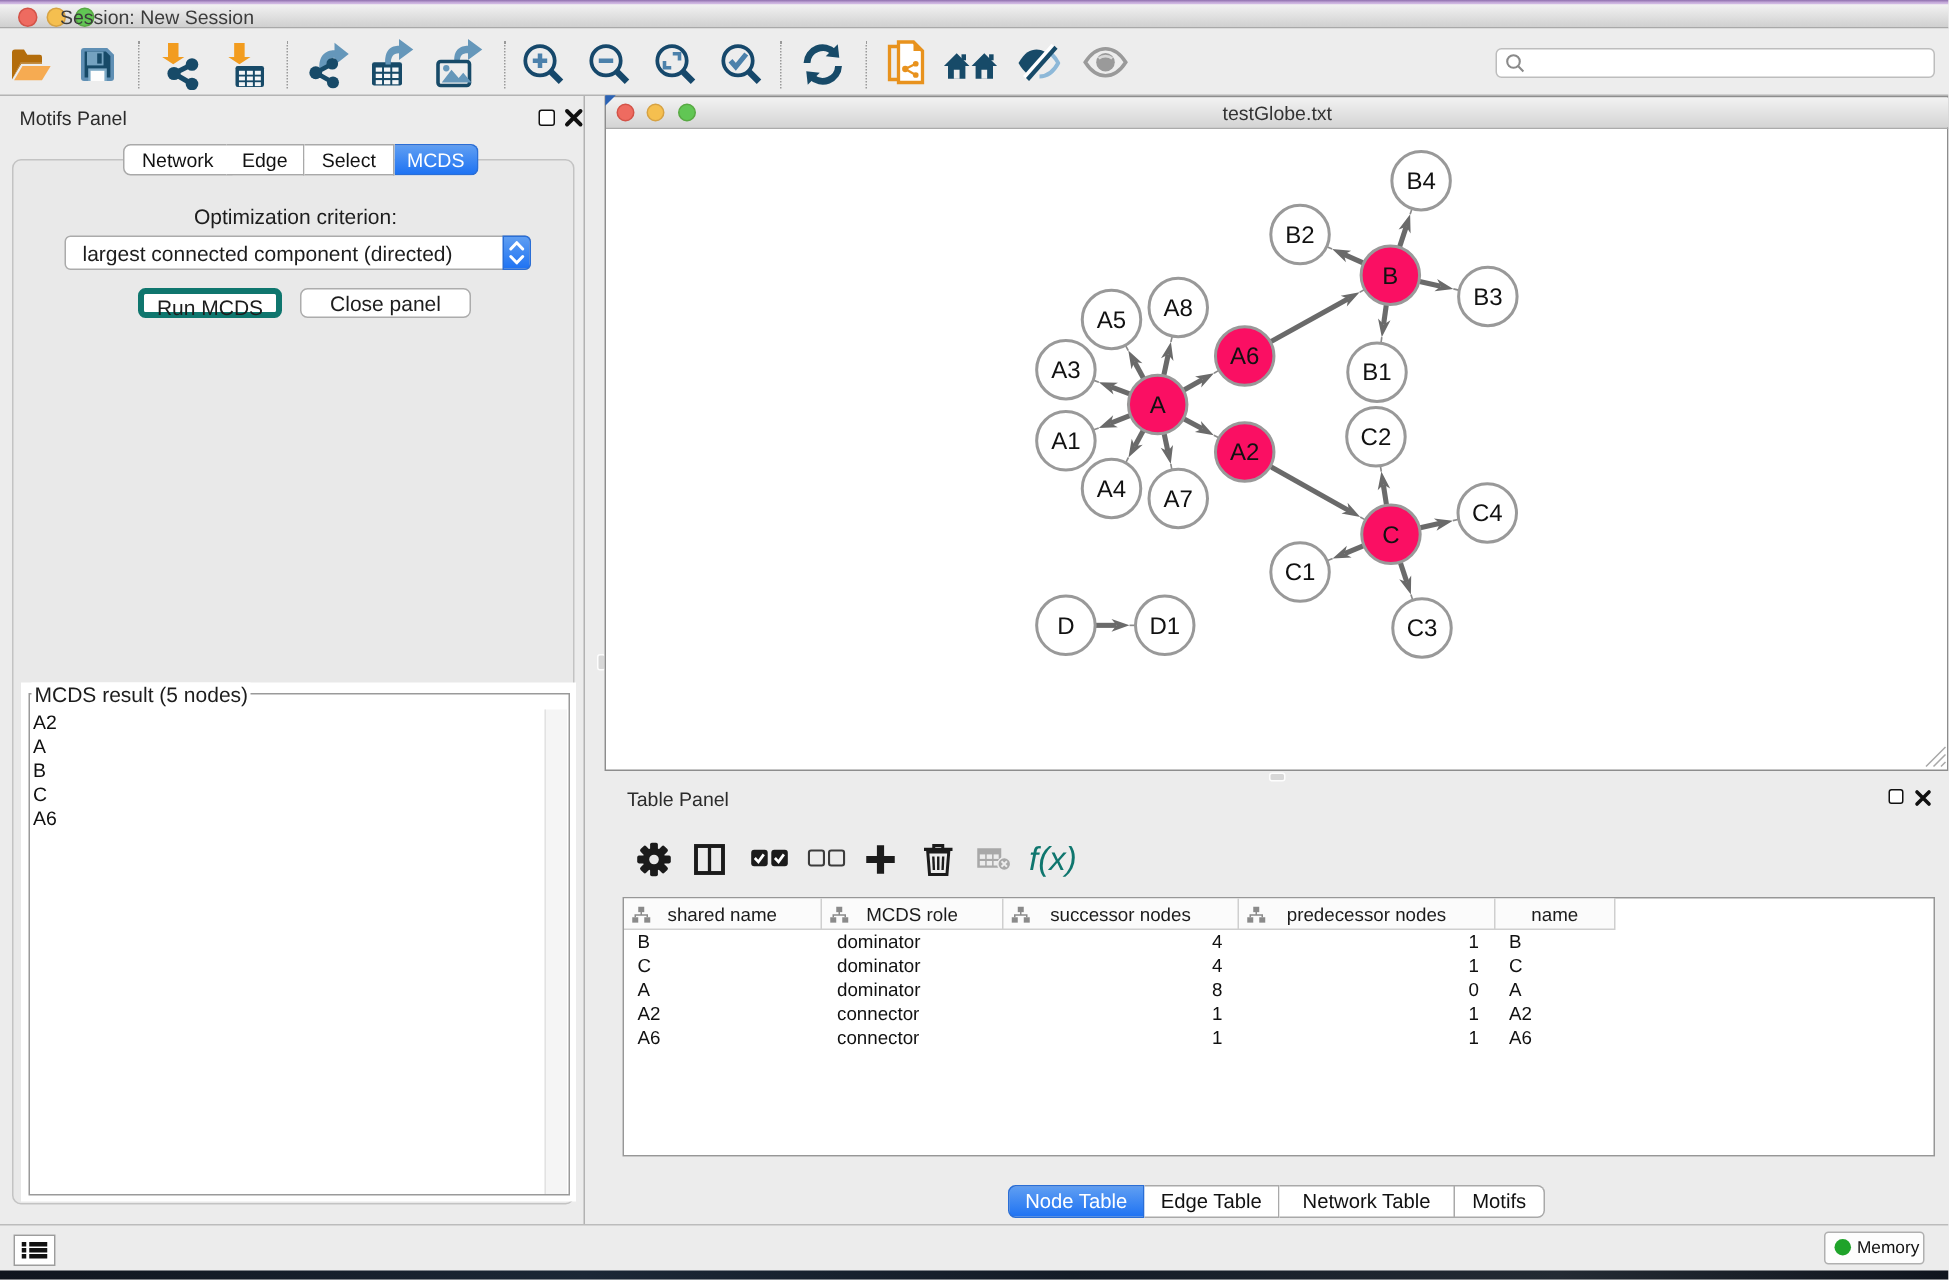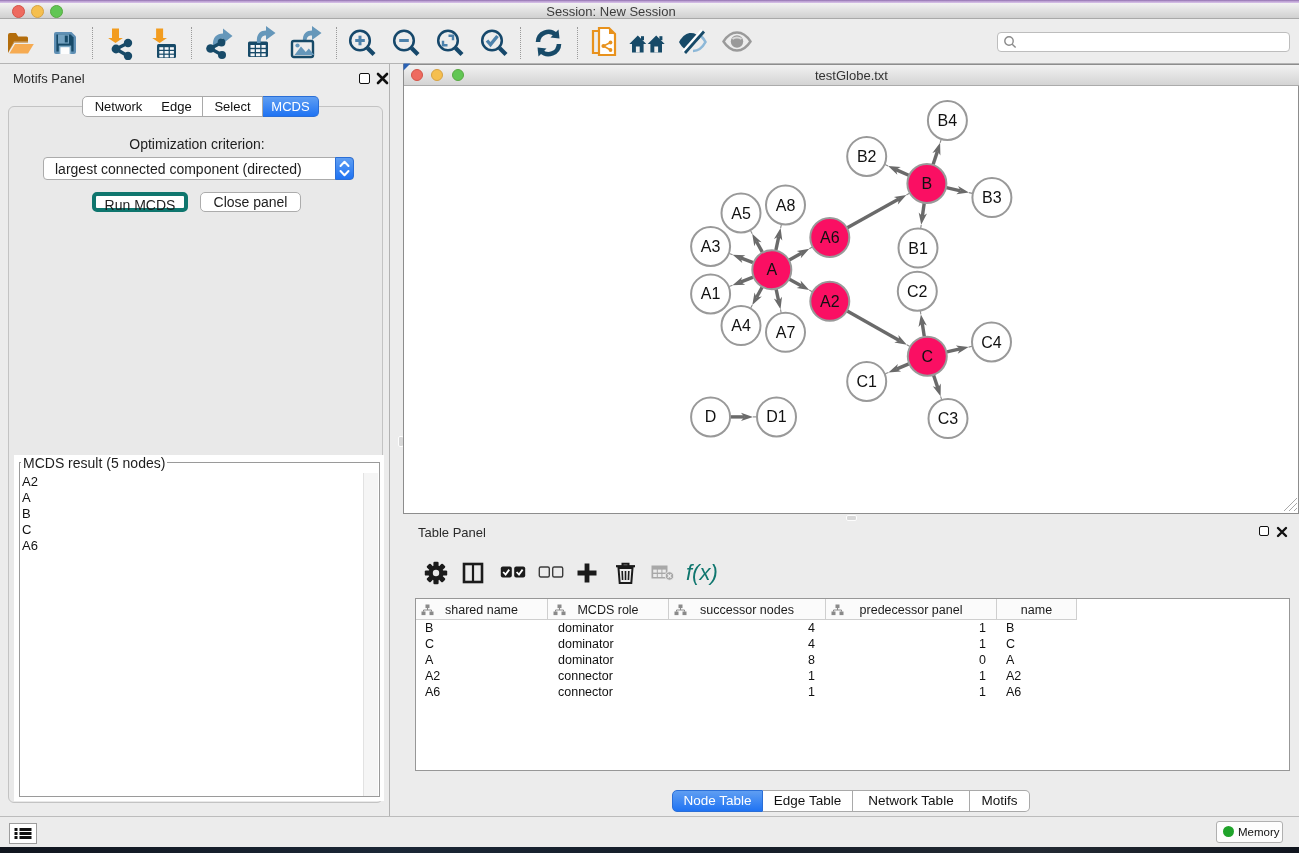--- a/index.html
+++ b/index.html
@@ -10,21 +10,21 @@
 <body>
 
 <div class="abs" style="left:0;top:0;width:1299px;height:847px;background:#ececec;"></div>
 
 <div class="abs" style="left:0;top:0;width:1299px;height:3px;background:linear-gradient(#8f6fae,#c9afdd 60%,#d6c0e6);"></div>
 
 <div class="abs" style="left:0;top:3px;width:1299px;height:16px;background:linear-gradient(#f2f2f2,#d0d0d0);border-bottom:1px solid #a9a9a9;"></div>
 <div class="abs" style="left:12px;top:5px;width:13px;height:13px;border-radius:50%;background:#ee6b60;border:1px solid #d35348;"></div>
 <div class="abs" style="left:31px;top:5px;width:13px;height:13px;border-radius:50%;background:#f5bf4f;border:1px solid #d6a243;"></div>
 <div class="abs" style="left:50px;top:5px;width:13px;height:13px;border-radius:50%;background:#61c654;border:1px solid #58a943;"></div>
-<div class="abs" style="left:0;top:4px;width:1222px;text-align:center;font-size:13px;color:#3c3c3c;">Session: New Session</div>
+<div class="abs" style="left:0;top:4px;width:1222px;text-align:left;font-size:13px;color:#3c3c3c;padding-left:40px;">Session: New Session</div>
 
 <div class="abs" style="left:0;top:19px;width:1299px;height:45px;background:#ededed;border-bottom:1px solid #b4b4b4;"></div>
 
 <div class="abs" style="left:92px;top:27px;width:1px;height:32px;border-left:1px dotted #9a9a9a;"></div>
 <div class="abs" style="left:191px;top:27px;width:1px;height:32px;border-left:1px dotted #9a9a9a;"></div>
 <div class="abs" style="left:336px;top:27px;width:1px;height:32px;border-left:1px dotted #9a9a9a;"></div>
 <div class="abs" style="left:520px;top:27px;width:1px;height:32px;border-left:1px dotted #9a9a9a;"></div>
 <div class="abs" style="left:577px;top:27px;width:1px;height:32px;border-left:1px dotted #9a9a9a;"></div>
 
 <svg class="abs" style="left:6px;top:31px;" width="30" height="24" viewBox="0 0 30 24">
@@ -199,21 +199,21 @@
 
 <div class="abs" style="left:43px;top:157px;width:311px;height:23px;background:#fff;border:1px solid #ababab;border-radius:4px;"></div>
 <div class="abs" style="left:55px;top:161px;font-size:14px;color:#1d1d1d;">largest connected component (directed)</div>
 <div class="abs" style="left:335px;top:157px;width:19px;height:23px;background:linear-gradient(#5f9ef2,#1f73f3);border:1px solid #2a6ed6;border-radius:0 4px 4px 0;"></div>
 <svg class="abs" style="left:338px;top:160px;" width="13" height="17" viewBox="0 0 13 17">
     <path d="M2.5 6 L6.5 1.8 L10.5 6" fill="none" stroke="#fff" stroke-width="2" stroke-linecap="round" stroke-linejoin="round"></path>
     <path d="M2.5 11 L6.5 15.2 L10.5 11" fill="none" stroke="#fff" stroke-width="2" stroke-linecap="round" stroke-linejoin="round"></path>
   </svg>
 
 <div class="abs" style="left:92px;top:192px;width:96px;height:20px;background:#fff;border:4px solid #0f766e;border-radius:5px;font-size:14px;color:#1d1d1d;text-align:center;line-height:18px;">Run MCDS</div>
-<div class="abs" style="left:200px;top:192px;width:101px;height:20px;background:#fff;border:1px solid #acacac;border-radius:5px;font-size:14px;color:#1d1d1d;text-align:center;line-height:18px;">Close panel</div>
+<div class="abs" style="left:200px;top:192px;width:114px;height:20px;background:#fff;border:1px solid #acacac;border-radius:5px;font-size:14px;color:#1d1d1d;text-align:center;line-height:18px;">Close panel</div>
 
 <div class="abs" style="left:14px;top:455px;width:370px;height:346px;background:#fff;"></div>
 <div class="abs" style="left:19px;top:462px;width:361px;height:335px;border:1px solid #9a9a9a;"></div>
 <div class="abs" style="left:21px;top:455px;background:#fff;padding:0 2px;font-size:14px;color:#1d1d1d;">MCDS result (5 nodes)</div>
 <div class="abs" style="left:363px;top:473px;width:15px;height:323px;background:#f5f5f5;border-left:1px solid #e2e2e2;"></div>
 <div class="abs" style="left:22px;top:474px;font-size:13px;color:#111;line-height:16px;">A2<br>A<br>B<br>C<br>A6</div>
 
 <div class="abs" style="left:398px;top:436px;width:6px;height:11px;background:#d8d8d8;border:1px solid #fdfdfd;border-radius:2px;"></div>
 <div class="abs" style="left:846px;top:515px;width:11px;height:6px;background:#d8d8d8;border:1px solid #fdfdfd;border-radius:2px;"></div>
 
@@ -397,21 +397,21 @@
 
 <div class="abs" style="left:416px;top:599px;width:660px;height:21px;background:#fbfbfb;border-bottom:1px solid #cfcfcf;"></div>
 <div class="abs" style="left:547px;top:599px;width:1px;height:21px;background:#cfcfcf;"></div>
 <div class="abs" style="left:668px;top:599px;width:1px;height:21px;background:#cfcfcf;"></div>
 <div class="abs" style="left:825px;top:599px;width:1px;height:21px;background:#cfcfcf;"></div>
 <div class="abs" style="left:996px;top:599px;width:1px;height:21px;background:#cfcfcf;"></div>
 <div class="abs" style="left:1076px;top:599px;width:1px;height:21px;background:#cfcfcf;"></div>
 <div class="abs" style="left:416px;top:603px;width:131px;text-align:center;font-size:12.5px;color:#1b1b1b;">shared name</div>
 <div class="abs" style="left:548px;top:603px;width:120px;text-align:center;font-size:12.5px;color:#1b1b1b;">MCDS role</div>
 <div class="abs" style="left:669px;top:603px;width:156px;text-align:center;font-size:12.5px;color:#1b1b1b;">successor nodes</div>
-<div class="abs" style="left:826px;top:603px;width:170px;text-align:center;font-size:12.5px;color:#1b1b1b;">predecessor panel</div>
+<div class="abs" style="left:826px;top:603px;width:170px;text-align:center;font-size:12.5px;color:#1b1b1b;">predecessor nodes</div>
 <div class="abs" style="left:997px;top:603px;width:79px;text-align:center;font-size:12.5px;color:#1b1b1b;">name</div>
 <svg class="abs" style="left:421px;top:604px;" width="13" height="12" viewBox="0 0 13 12">
 <rect x="4.5" y="0.5" width="4" height="3.6" fill="#8a8a8a"></rect>
 <rect x="0.5" y="7.5" width="4" height="3.6" fill="#8a8a8a"></rect>
 <rect x="8.5" y="7.5" width="4" height="3.6" fill="#8a8a8a"></rect>
 <path d="M6.5 4 v2 M2.5 7.5 v-1.5 h8 v1.5" fill="none" stroke="#8a8a8a" stroke-width="1"></path>
 </svg>
 <svg class="abs" style="left:553px;top:604px;" width="13" height="12" viewBox="0 0 13 12">
 <rect x="4.5" y="0.5" width="4" height="3.6" fill="#8a8a8a"></rect>
 <rect x="0.5" y="7.5" width="4" height="3.6" fill="#8a8a8a"></rect>

